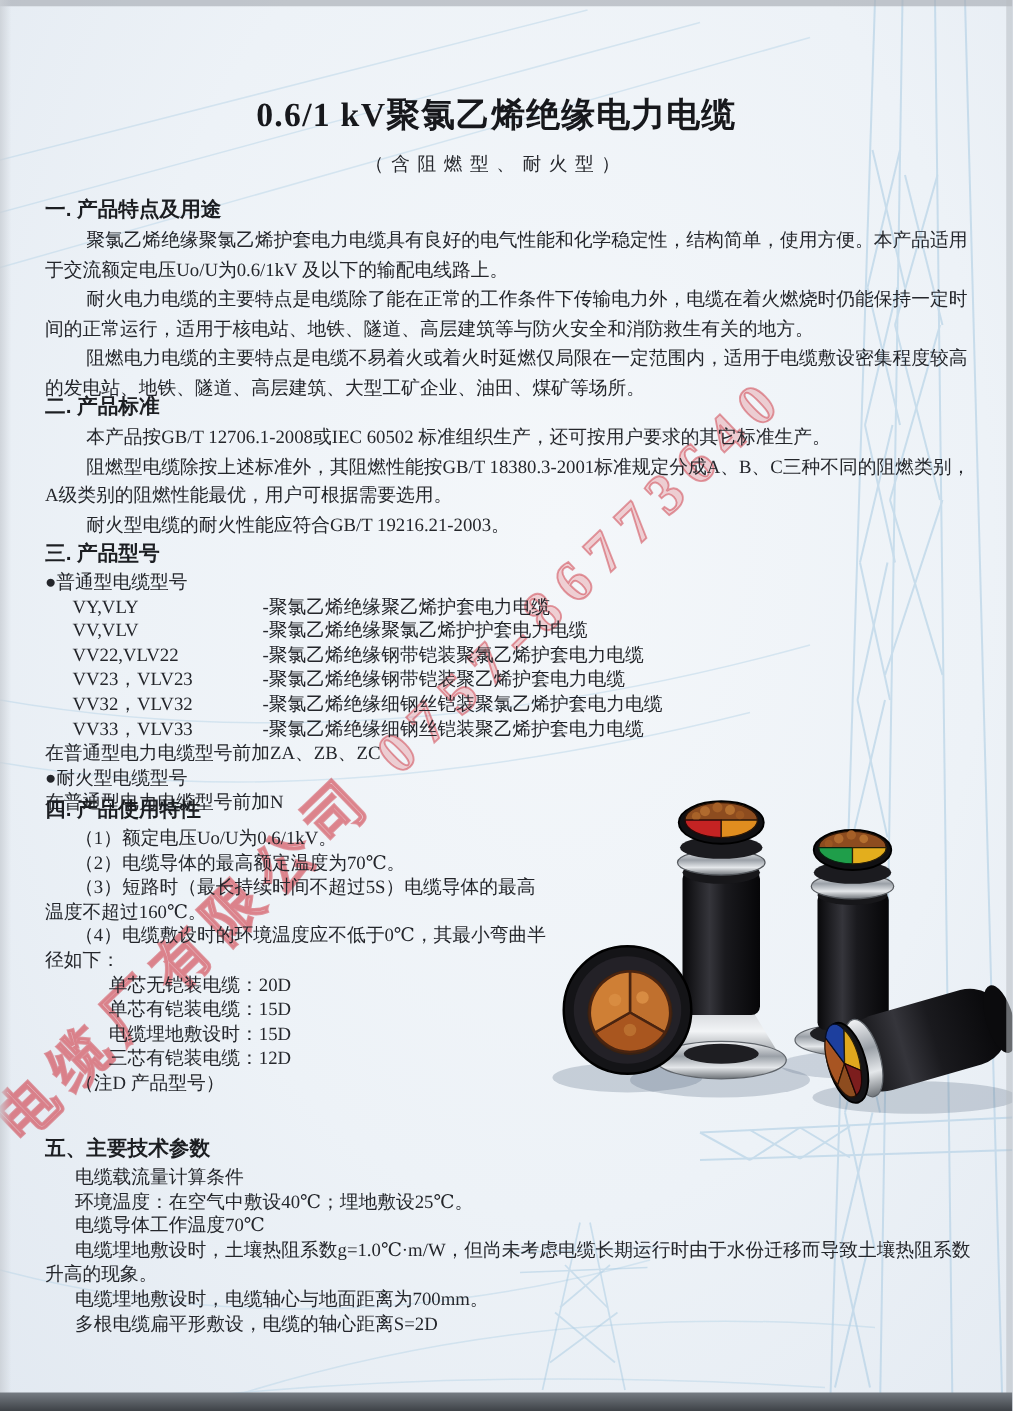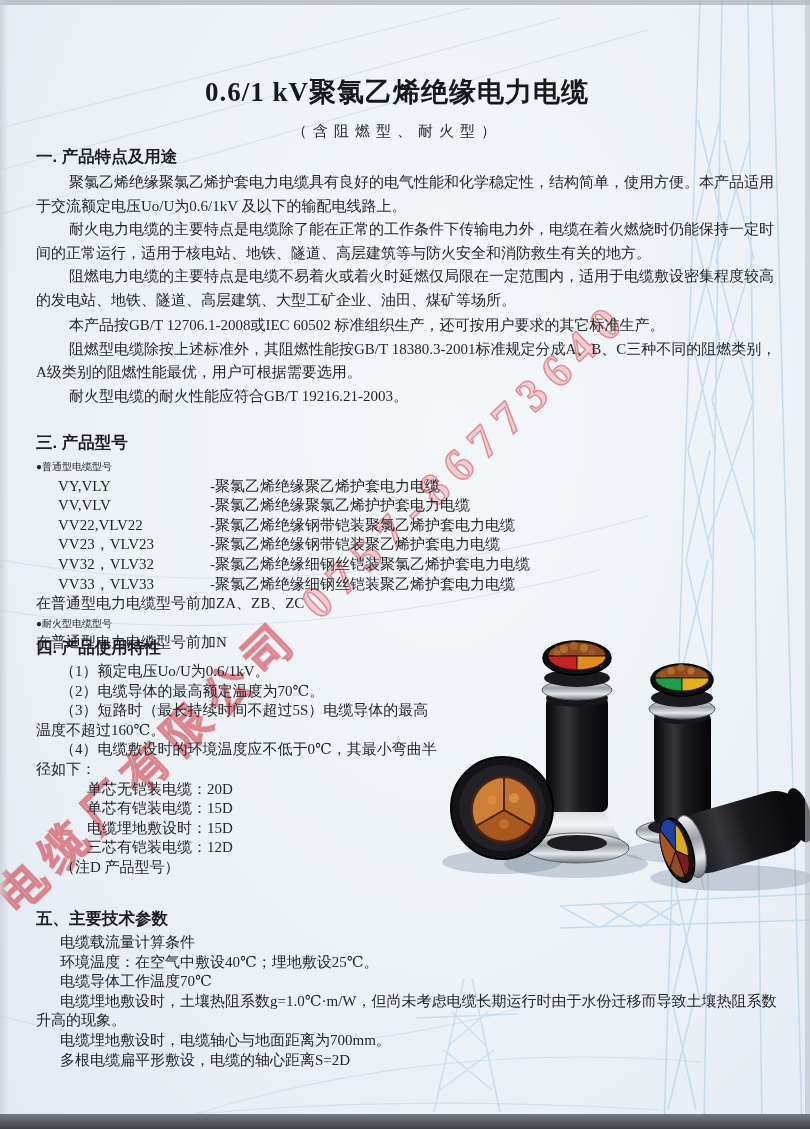--- a/index.html
+++ b/index.html
@@ -16,21 +16,21 @@
   .hdr{position:absolute;top:74px;left:0;right:16px;text-align:center;}
   .title{font-size:27px;font-weight:bold;letter-spacing:1px;color:#17181c;}
   .subtitle{font-size:15px;letter-spacing:6px;margin-top:12px;color:#26282d;}
   .sec{position:absolute;left:36px;right:33px;}
   .sec h2{font-family:"Liberation Sans","DejaVu Sans",sans-serif;font-size:16.5px;font-weight:bold;margin:0 0 3px 0;color:#1c1e22;}
   .sec p{font-size:15px;margin:0;line-height:23.5px;text-indent:2.2em;}
   .tight p{line-height:19.6px;}
   .s3row{display:flex;font-size:15px;line-height:19.6px;padding-left:22px;}
   .s3row .code{width:152px;font-family:"Liberation Serif","DejaVu Serif",serif;}
   .s3row .desc{flex:1;}
-  .bullet{font-size:10px;line-height:19.6px;}
+  .bullet{font-size:15px;line-height:19.6px;}
   .noind{text-indent:0 !important;}
   .ind1{text-indent:1.6em !important;}
   .ind3{text-indent:3.4em !important;}
   .watermark{
     position:absolute;left:6px;top:872px;transform:rotate(-44deg);transform-origin:0 50%;
     font-size:46px;font-weight:bold;letter-spacing:11px;white-space:nowrap;
     color:rgba(224,92,102,0.26);-webkit-text-stroke:1.5px rgba(205,58,70,0.5);
     pointer-events:none;font-family:"Liberation Serif","DejaVu Serif",serif;
   }
   .photo{position:absolute;left:424px;top:610px;width:386px;height:292px;}
@@ -100,28 +100,29 @@
     </g>
   </svg>
 
   <div class="watermark">电缆厂有限公司 0757-86773640</div>
 
   <div class="hdr">
     <div class="title">0.6/1 kV聚氯乙烯绝缘电力电缆</div>
     <div class="subtitle">（含阻燃型、耐火型）</div>
   </div>
 
-  <div class="sec" style="top:146px;">
+  <div class="sec" style="top:157px;">
     <h2>一. 产品特点及用途</h2>
     <p>聚氯乙烯绝缘聚氯乙烯护套电力电缆具有良好的电气性能和化学稳定性，结构简单，使用方便。本产品适用于交流额定电压Uo/U为0.6/1kV 及以下的输配电线路上。</p>
     <p>耐火电力电缆的主要特点是电缆除了能在正常的工作条件下传输电力外，电缆在着火燃烧时仍能保持一定时间的正常运行，适用于核电站、地铁、隧道、高层建筑等与防火安全和消防救生有关的地方。</p>
     <p>阻燃电力电缆的主要特点是电缆不易着火或着火时延燃仅局限在一定范围内，适用于电缆敷设密集程度较高的发电站、地铁、隧道、高层建筑、大型工矿企业、油田、煤矿等场所。</p>
   </div>
 
   <div class="sec" style="top:314px;">
+    <h2>二. 产品标准</h2>
     <p>本产品按GB/T 12706.1-2008或IEC 60502 标准组织生产，还可按用户要求的其它标准生产。</p>
     <p>阻燃型电缆除按上述标准外，其阻燃性能按GB/T 18380.3-2001标准规定分成A、B、C三种不同的阻燃类别，A级类别的阻燃性能最优，用户可根据需要选用。</p>
     <p>耐火型电缆的耐火性能应符合GB/T 19216.21-2003。</p>
   </div>
 
   <div class="sec tight" style="top:432px;">
     <h2>三. 产品型号</h2>
     <div class="bullet">●普通型电缆型号</div>
     <div class="s3row">
       <span class="code">VY,VLY</span>

